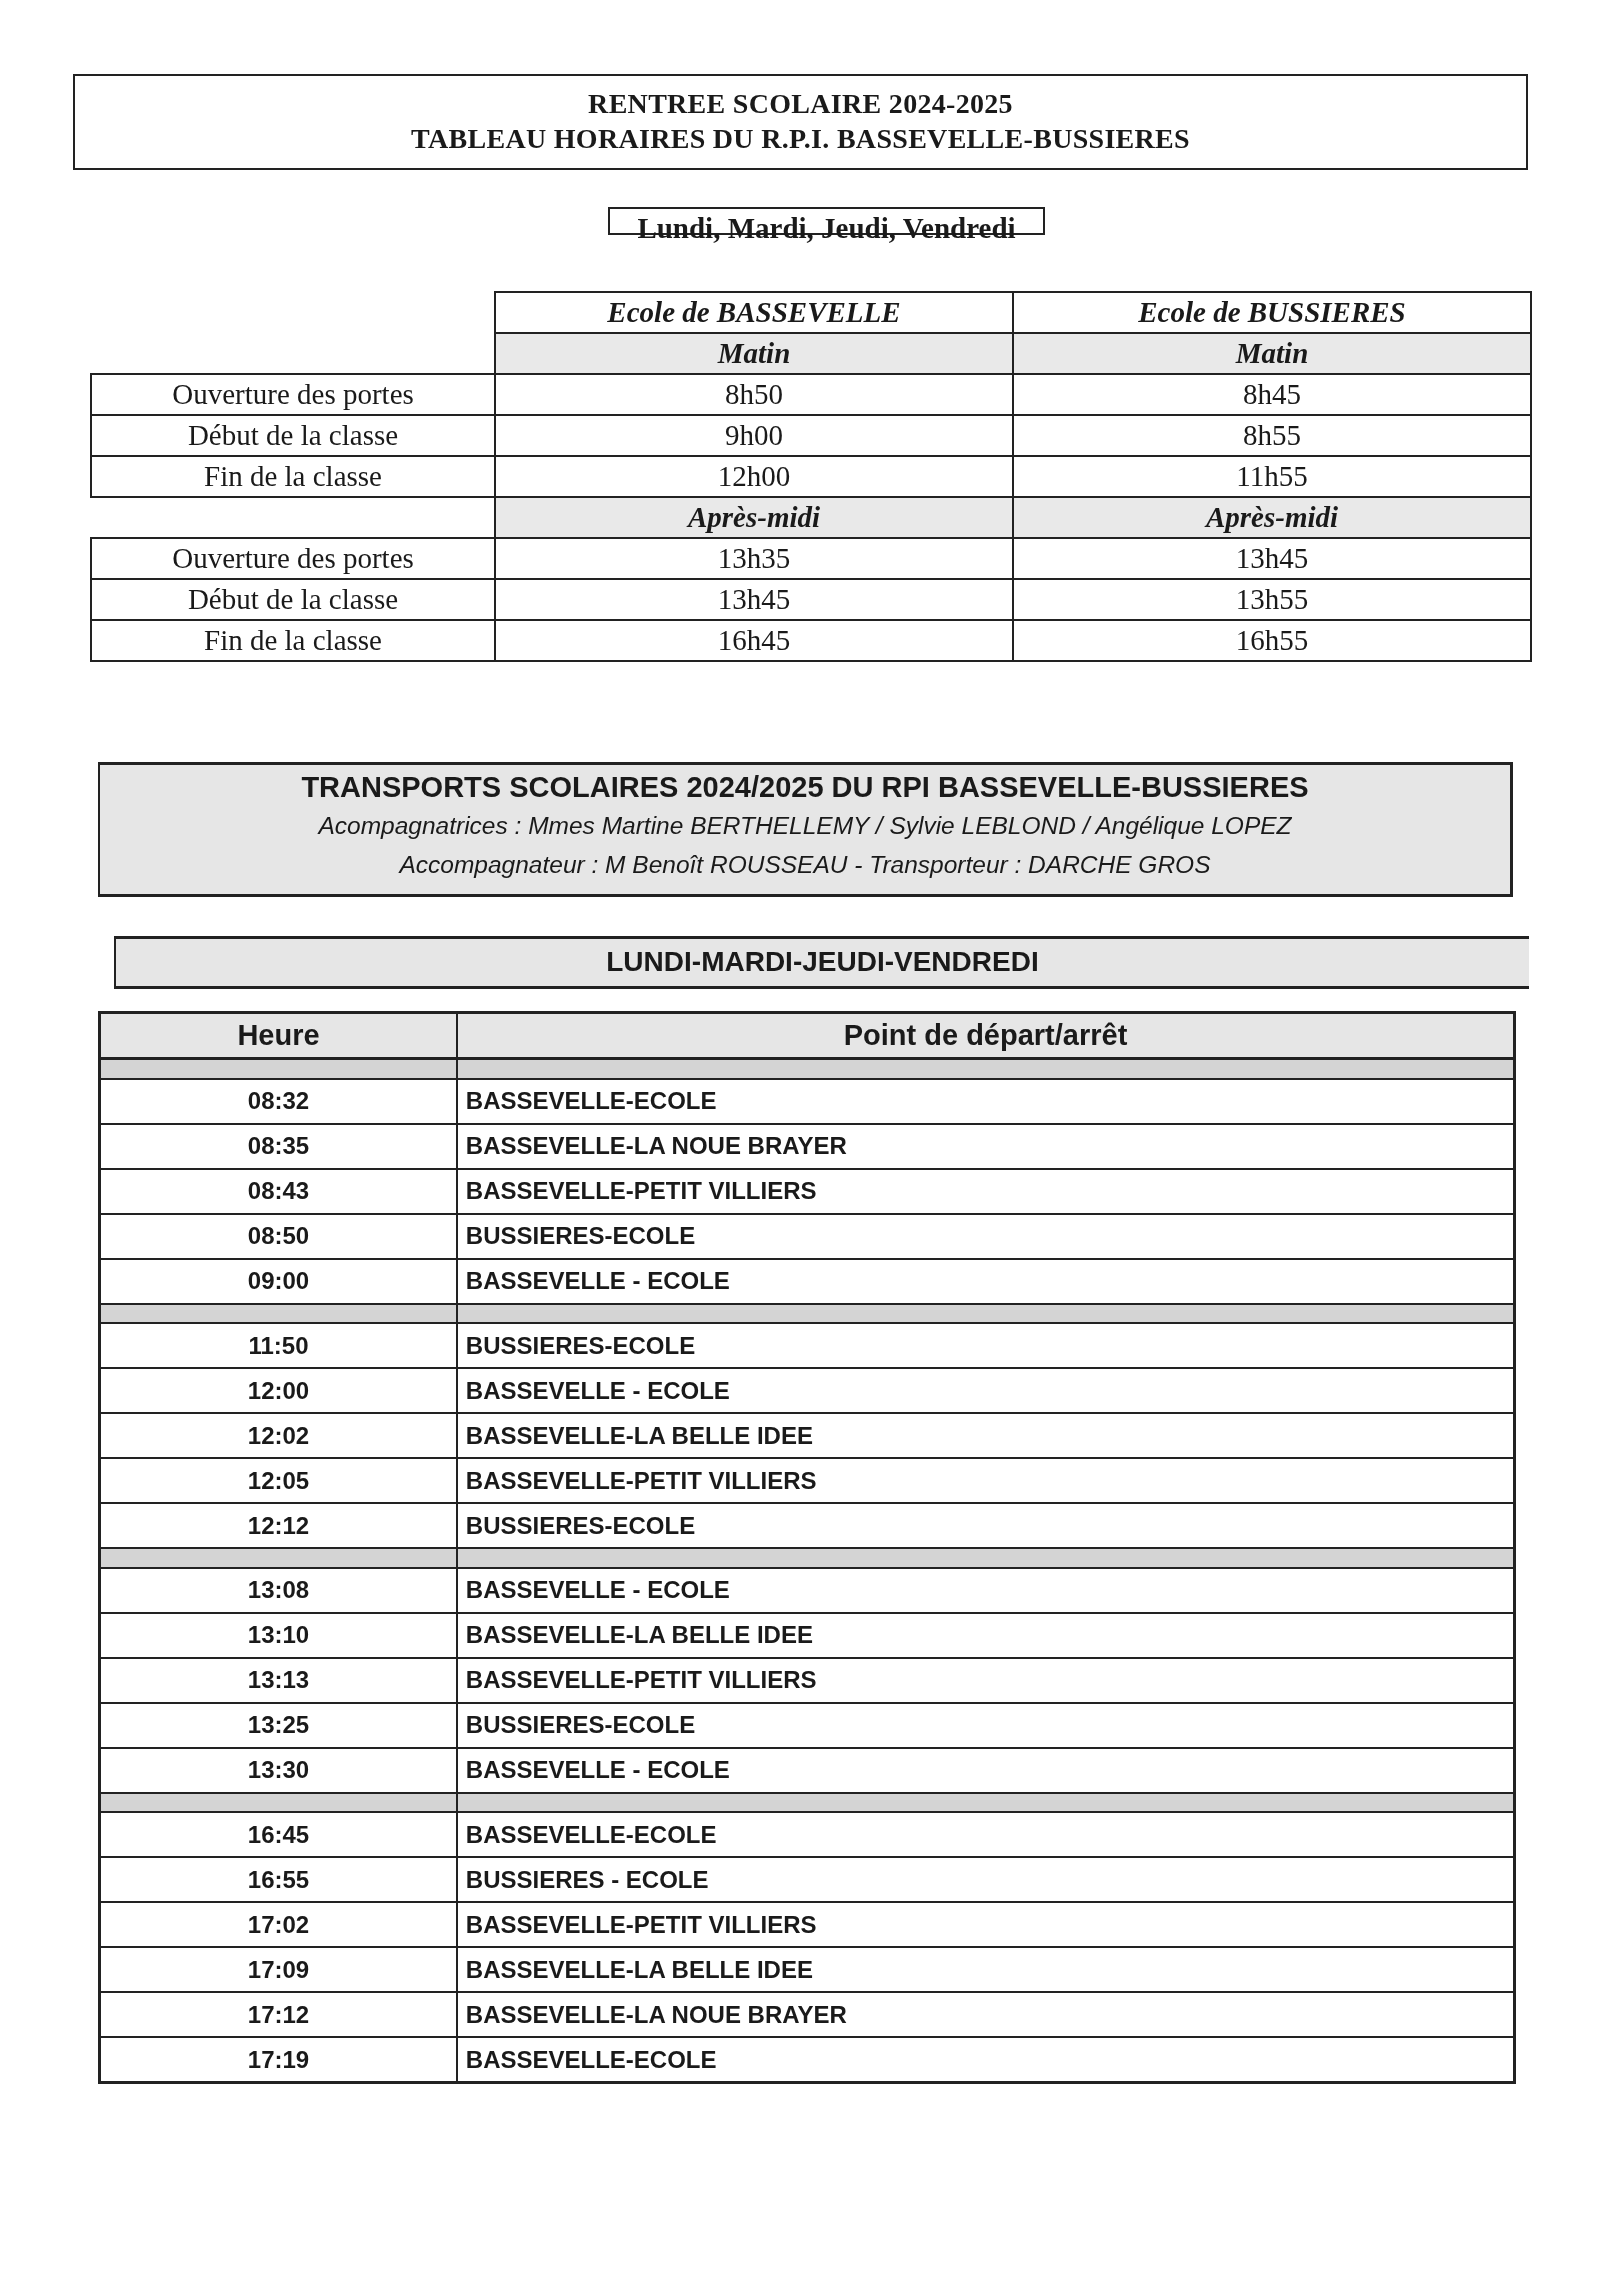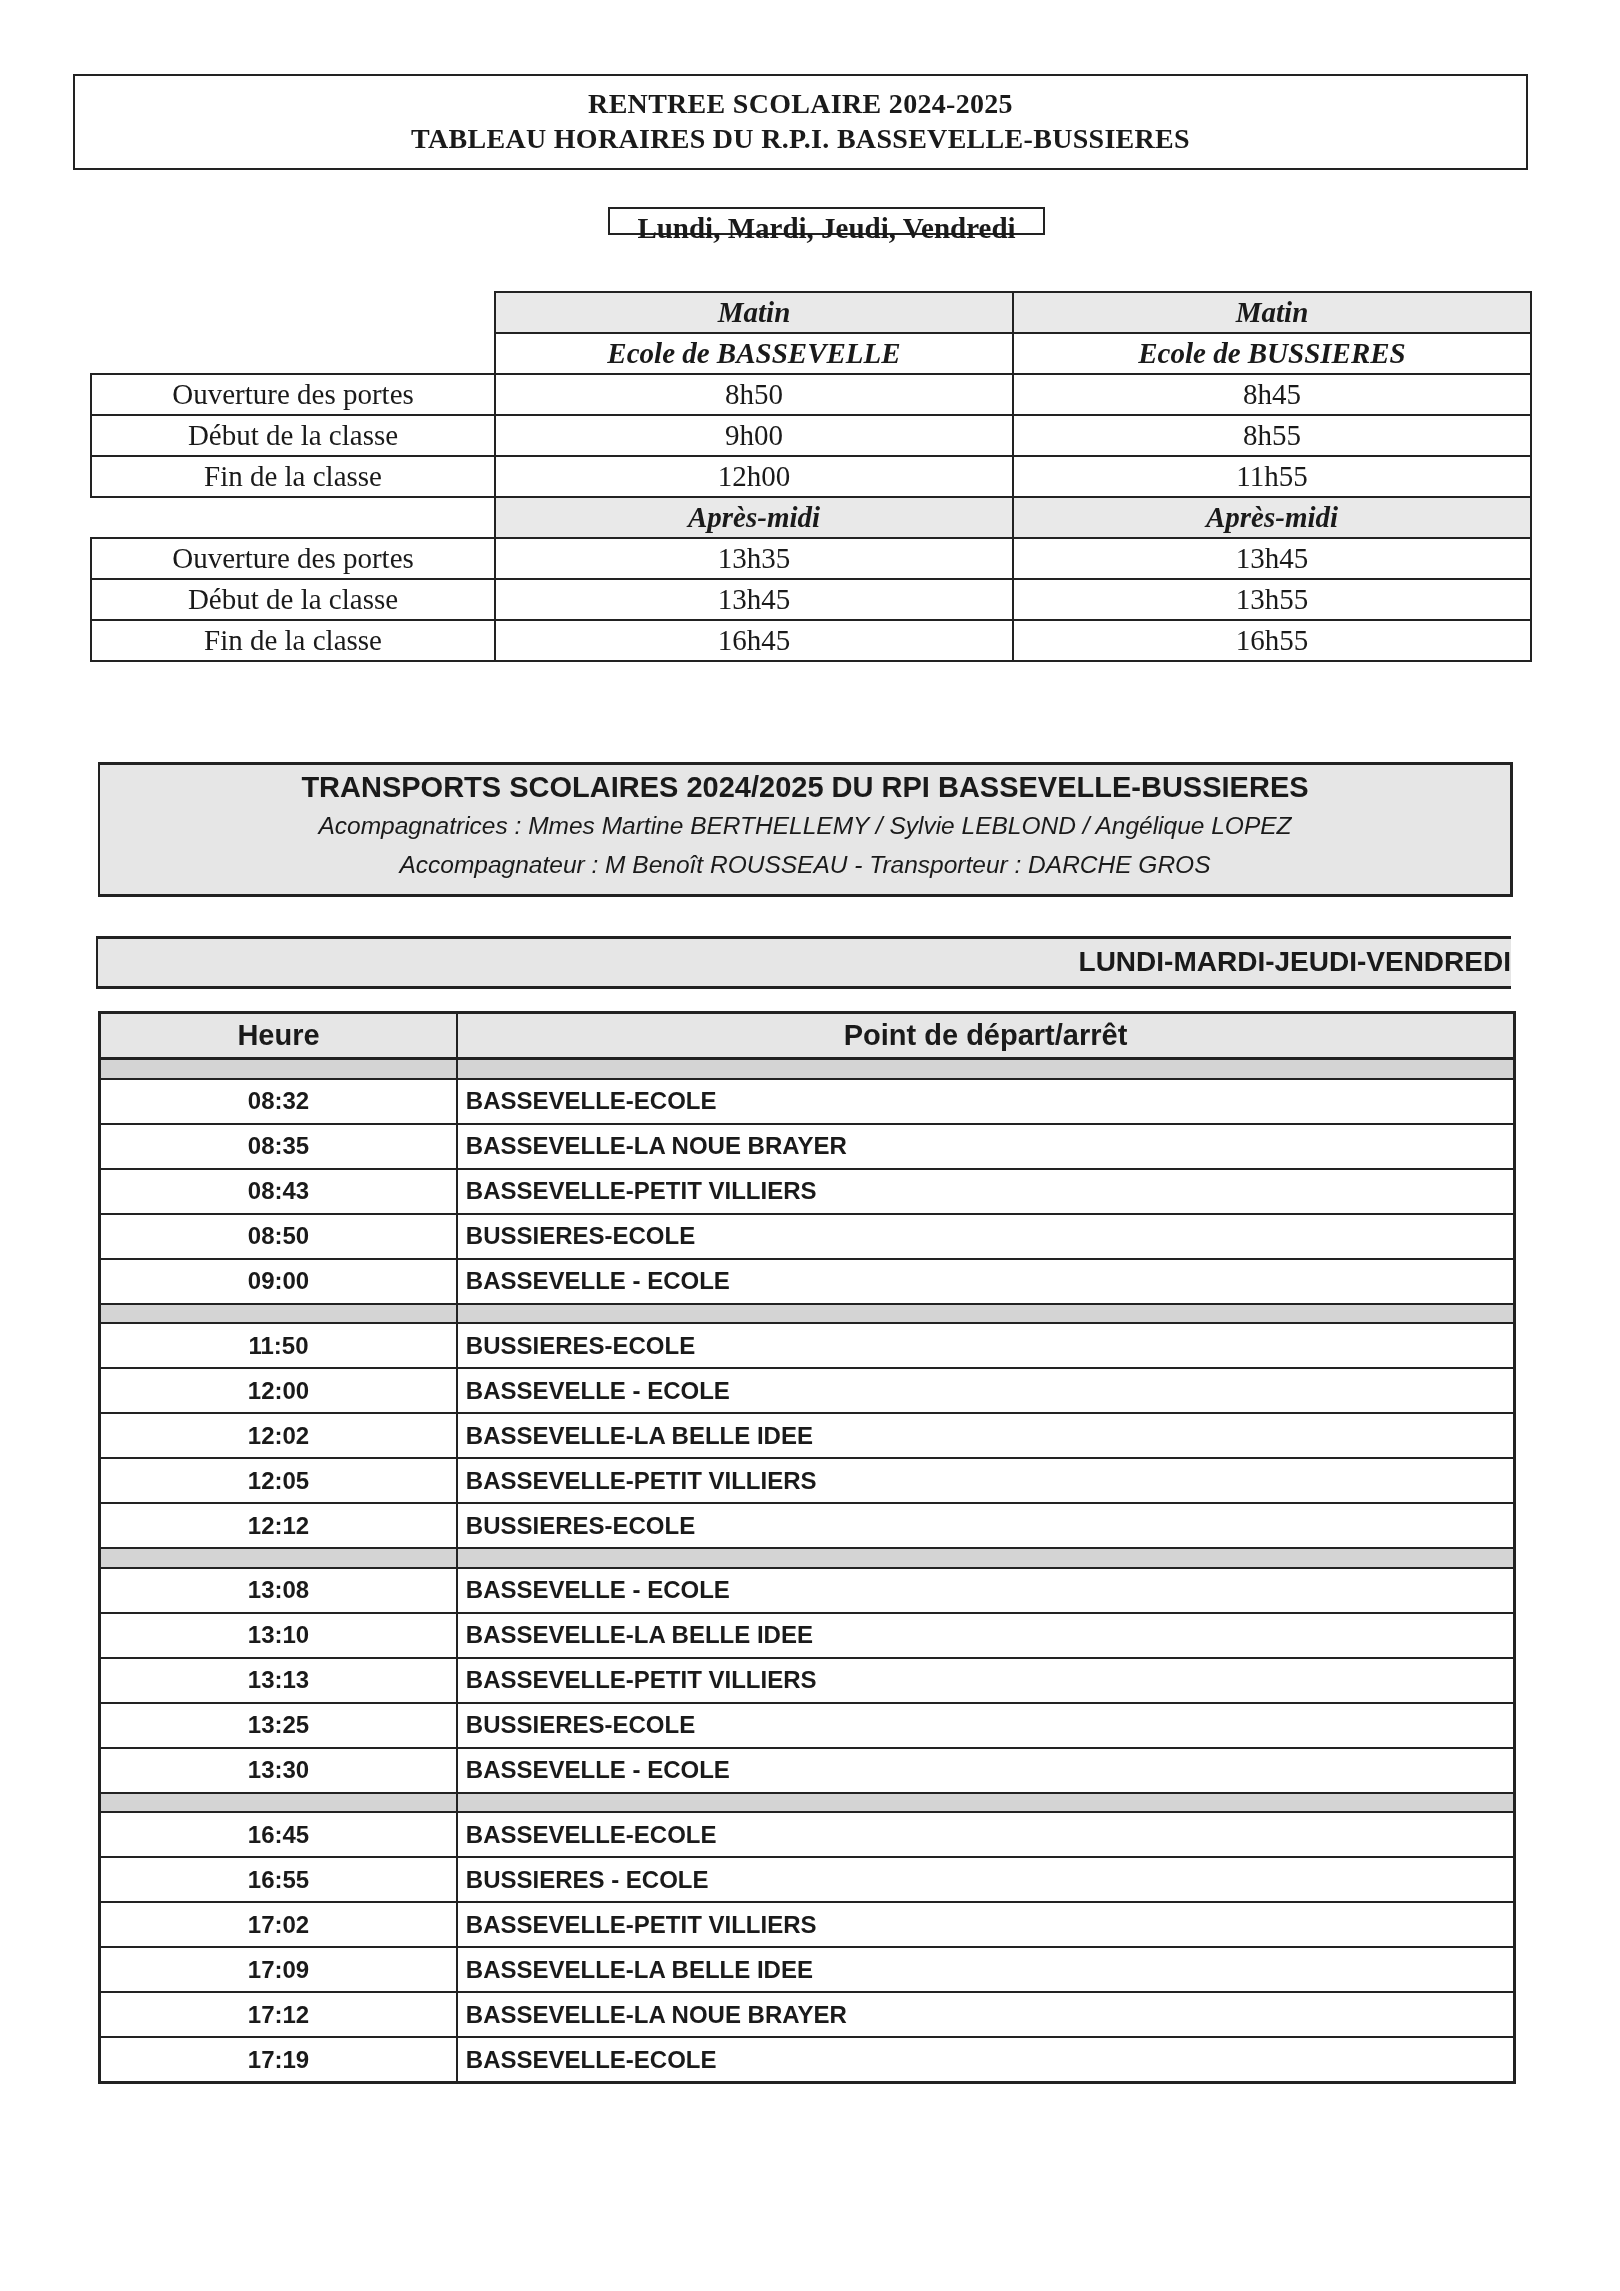--- a/index.html
+++ b/index.html
@@ -17,21 +17,21 @@
   table.hours td.lab { width:402px; border:2.9px solid #222; }
   table.hours td.val { width:516px; border:2.9px solid #222; }
   table.hours td.blank { border:none; border-right:2.9px solid #222; }
   table.hours td.hdr { font-style:italic; font-weight:bold; border:2.9px solid #222; }
   table.hours td.sub { font-style:italic; font-weight:bold; background:#e9e9e9; border:2.9px solid #222; }
 
   .transport-box { position:absolute; left:98px; top:762px; width:1415px; height:135px; border:3.9px solid #222; border-left-width:2.9px; box-sizing:border-box; background:#e6e6e6; text-align:center; }
   .transport-box .t1 { font-size:29px; font-weight:bold; margin-top:4px; line-height:37px; }
   .transport-box .t2, .transport-box .t3 { font-size:24.5px; font-style:italic; line-height:39px; }
 
-  .days-bar { position:absolute; left:96px; top:936px; width:1415px; height:53px; border-top:3.9px solid #222; border-bottom:3.9px solid #222; border-left:2.9px solid #222; box-sizing:border-box; background:#e6e6e6; text-align:right; font-size:28px; font-weight:bold; line-height:45px; }
+  .days-bar { position:absolute; left:114px; top:936px; width:1415px; height:53px; border-top:3.9px solid #222; border-bottom:3.9px solid #222; border-left:2.9px solid #222; box-sizing:border-box; background:#e6e6e6; text-align:center; font-size:28px; font-weight:bold; line-height:45px; }
 
   table.bus { position:absolute; left:98px; top:1011px; border-collapse:collapse; border:3.9px solid #222; }
   table.bus td, table.bus th { padding:0; border:2px solid #222; }
   table.bus th { height:43px; background:#e6e6e6; font-size:29px; font-weight:bold; text-align:center; border-bottom:3.9px solid #222; }
   table.bus th.c1 { width:355px; border-right:2.9px solid #222; }
   table.bus th.c2 { width:1055px; }
   table.bus tr.sep td { height:17.6px; background:#d4d4d4; }
   table.bus tr.row td { height:43px; font-size:24px; font-weight:bold; }
   table.bus td.time { text-align:center; border-right:2.9px solid #222; }
   table.bus td.stop { padding-left:7.8px; text-align:left; }
@@ -43,27 +43,27 @@
   <div>RENTREE SCOLAIRE 2024-2025</div>
   <div>TABLEAU HORAIRES DU R.P.I. BASSEVELLE-BUSSIERES</div>
 </div>
 
 <div class="days-box serif">Lundi, Mardi, Jeudi, Vendredi</div>
 
 <table class="hours serif">
   <tbody>
     <tr>
       <td class="blank"></td>
+      <td class="hdr val">Ecole de BASSEVELLE</td>
+      <td class="hdr val">Ecole de BUSSIERES</td>
+    </tr>
+    <tr>
+      <td class="blank"></td>
       <td class="sub">Matin</td>
       <td class="sub">Matin</td>
-    </tr>
-    <tr>
-      <td class="blank"></td>
-      <td class="hdr val">Ecole de BASSEVELLE</td>
-      <td class="hdr val">Ecole de BUSSIERES</td>
     </tr>
     <tr>
       <td class="lab">Ouverture des portes</td>
       <td class="val">8h50</td>
       <td class="val">8h45</td>
     </tr>
     <tr>
       <td class="lab">Début de la classe</td>
       <td class="val">9h00</td>
       <td class="val">8h55</td>

